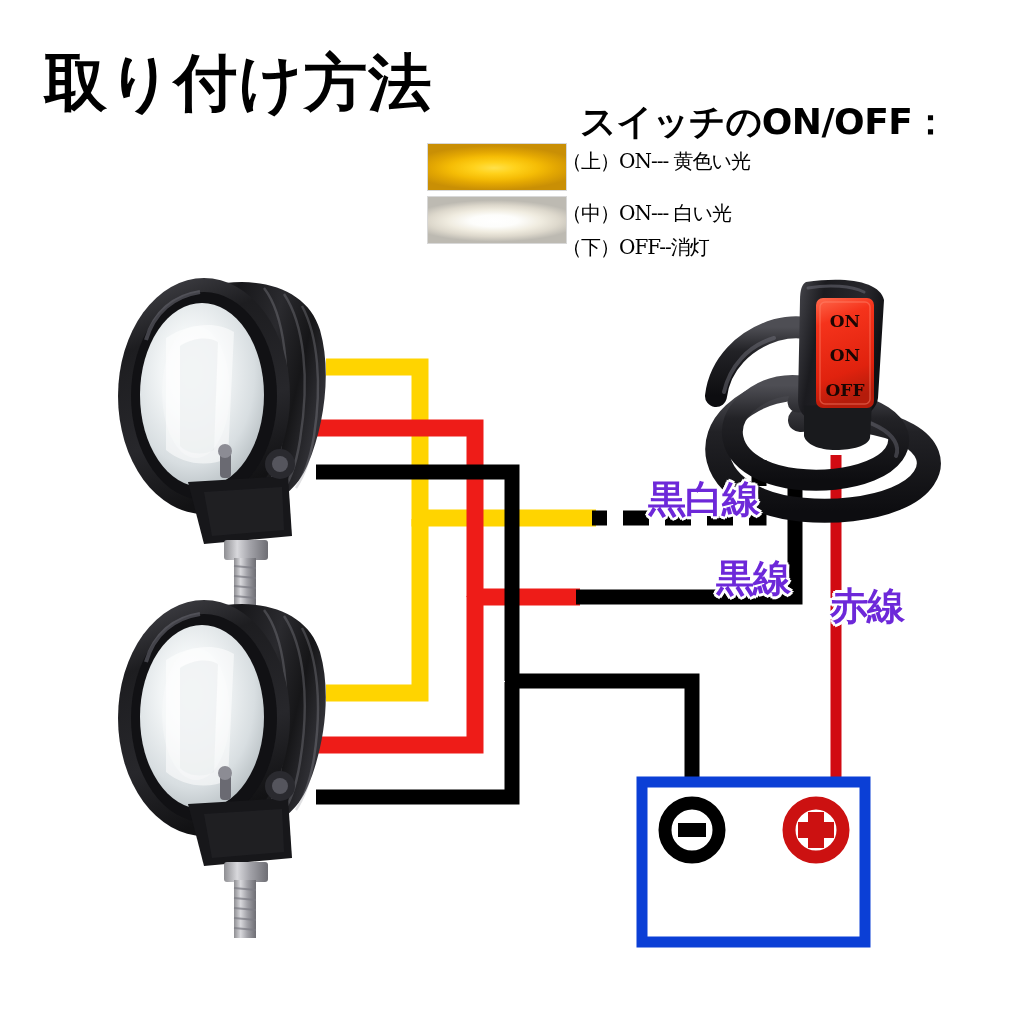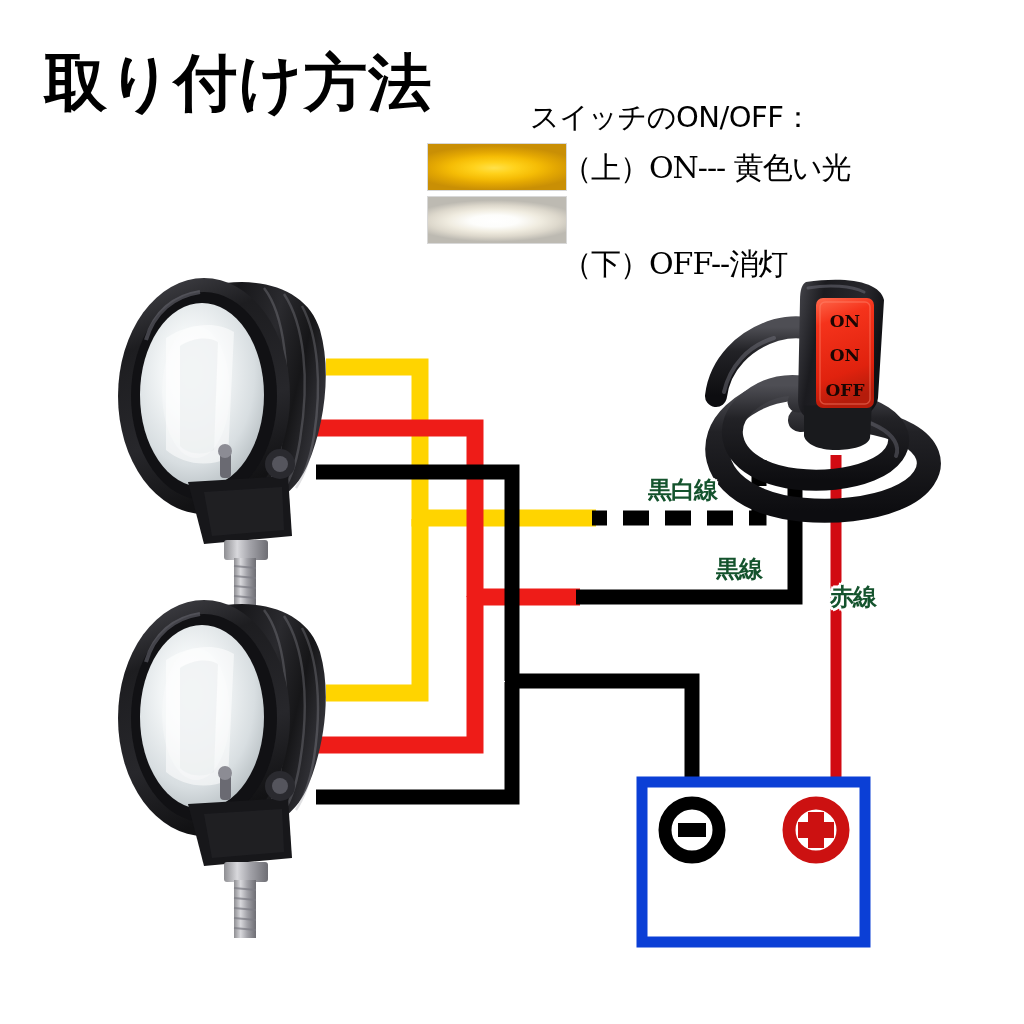--- a/index.html
+++ b/index.html
@@ -36,39 +36,39 @@
     line-height: 1;
     font-family: "DejaVu Sans", sans-serif;
     transform: scaleX(1.02);
     transform-origin: left top;
     white-space: nowrap;
   }
 
   
   .legend-head {
     position: absolute;
-    left: 530px; top: 98px;
-    font-size: 29px;
-    font-weight: 400;
+    left: 580px; top: 98px;
+    font-size: 36px;
+    font-weight: 700;
     font-family: "DejaVu Sans", sans-serif;
     white-space: nowrap;
     letter-spacing: -0.5px;
   }
   .legend-row {
     position: absolute;
     left: 562px;
-    font-size: 30px;
+    font-size: 20px;
     font-weight: 400;
     font-family: "DejaVu Serif", serif;
     white-space: nowrap;
     letter-spacing: -1px;
   }
   .legend-row.r1 { top: 148px; }
   .legend-row.r2 { top: 200px; }
-  .legend-row.r3 { top: 244px; text-align: right; }
+  .legend-row.r3 { top: 234px; text-align: right; }
 
   .swatch {
     position: absolute;
     left: 427px;
     width: 140px; height: 48px;
     border: 1px solid #d8d8d8;
   }
   .swatch.amber {
     top: 143px;
     background:
@@ -76,24 +76,24 @@
   }
   .swatch.white {
     top: 196px;
     background:
       radial-gradient(ellipse 62% 45% at 48% 52%, #ffffff 0%, #fdfdfb 28%, #f0ece0 54%, #ddd8cc 76%, #bdbab2 100%);
   }
 
   
   .wire-label {
     position: absolute;
-    font-size: 24px;
+    font-size: 38px;
     font-weight: 900;
     font-family: "DejaVu Sans", sans-serif;
-    color: #14532d;
+    color: #6d28d9;
     white-space: nowrap;
     letter-spacing: -1px;
     text-shadow:
       2px 0 0 #fff, -2px 0 0 #fff, 0 2px 0 #fff, 0 -2px 0 #fff,
       2px 2px 0 #fff, -2px -2px 0 #fff, 2px -2px 0 #fff, -2px 2px 0 #fff,
       3px 0 0 #fff, -3px 0 0 #fff, 0 3px 0 #fff, 0 -3px 0 #fff;
   }
   .wire-label.bw  { left: 648px; top: 474px; }
   .wire-label.blk { left: 700px; top: 553px; margin-left: 16px; }
   .wire-label.red { left: 830px; top: 581px; }
@@ -295,19 +295,20 @@
   </svg>
 
   <div class="title">取り付け方法</div>
 
   <div class="legend-head">スイッチのON/OFF：</div>
 
   <div class="swatch amber"></div>
   <div class="swatch white"></div>
 
   <div class="legend-row r1">（上）ON--- 黄色い光</div>
+  <div class="legend-row r2">（中）ON--- 白い光</div>
   <div class="legend-row r3">（下）OFF--消灯</div>
 
   <div class="wire-label bw">黒白線</div>
   <div class="wire-label blk">黒線</div>
   <div class="wire-label red">赤線</div>
 
 </div>
 
 </body></html>

